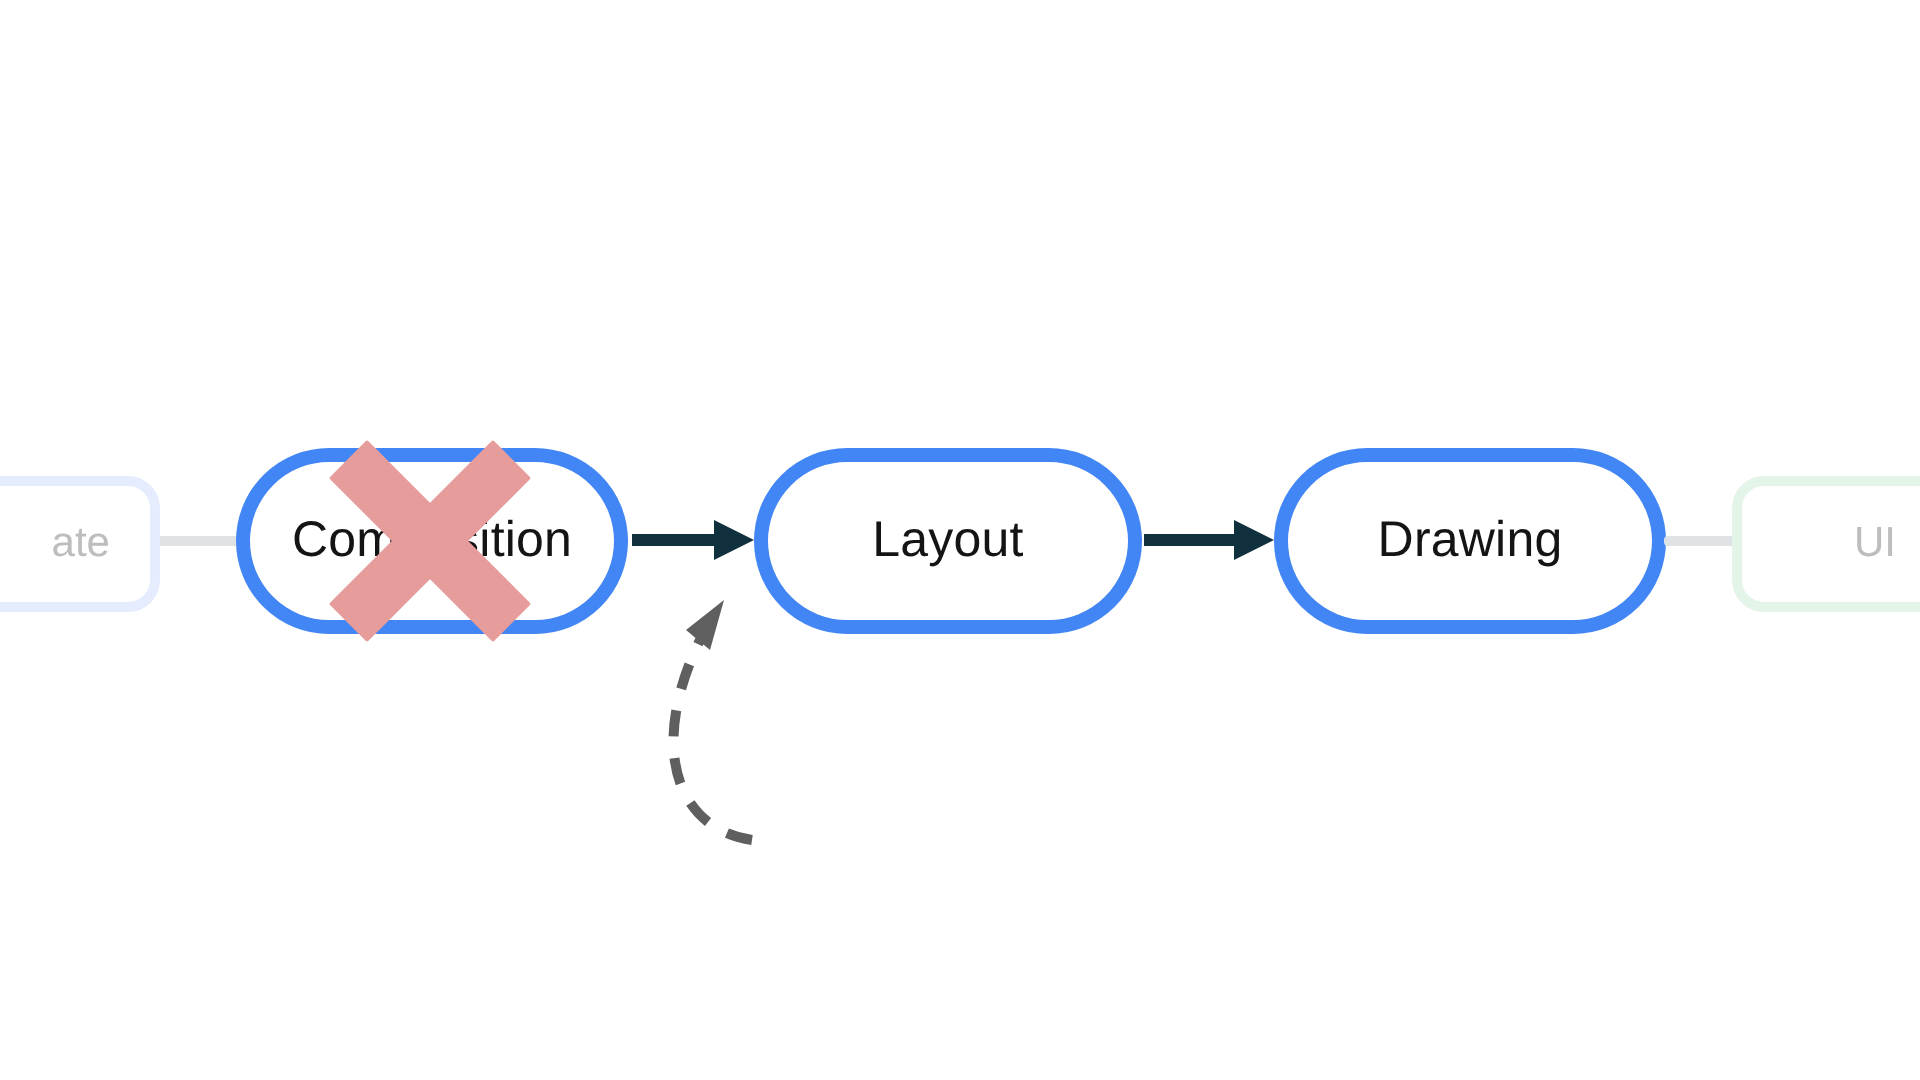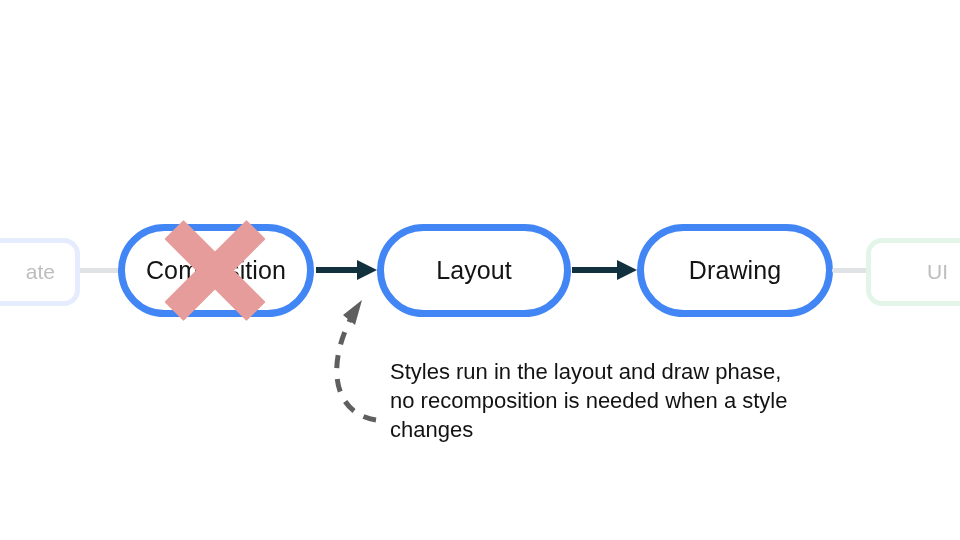--- a/index.html
+++ b/index.html
@@ -158,17 +158,14 @@
     <span class="node-label">UI</span>
   </div>
 
   <div class="callout-arrow">
     <svg width="80" height="145" viewBox="0 0 80 145">
       <path d="M58 128 C 18 122, 6 78, 34 24" stroke="#5f5f5f" stroke-width="5" fill="none" stroke-dasharray="13 11" stroke-linecap="butt"></path>
       <path d="M44 8 L37 33 L25 23 Z" fill="#5f5f5f"></path>
     </svg>
   </div>
 
-  <div class="caption">Styles run in the layout and draw phase,
-no recomposition is needed when a style
-changes</div>
 
 </div>
 
 </body></html>

